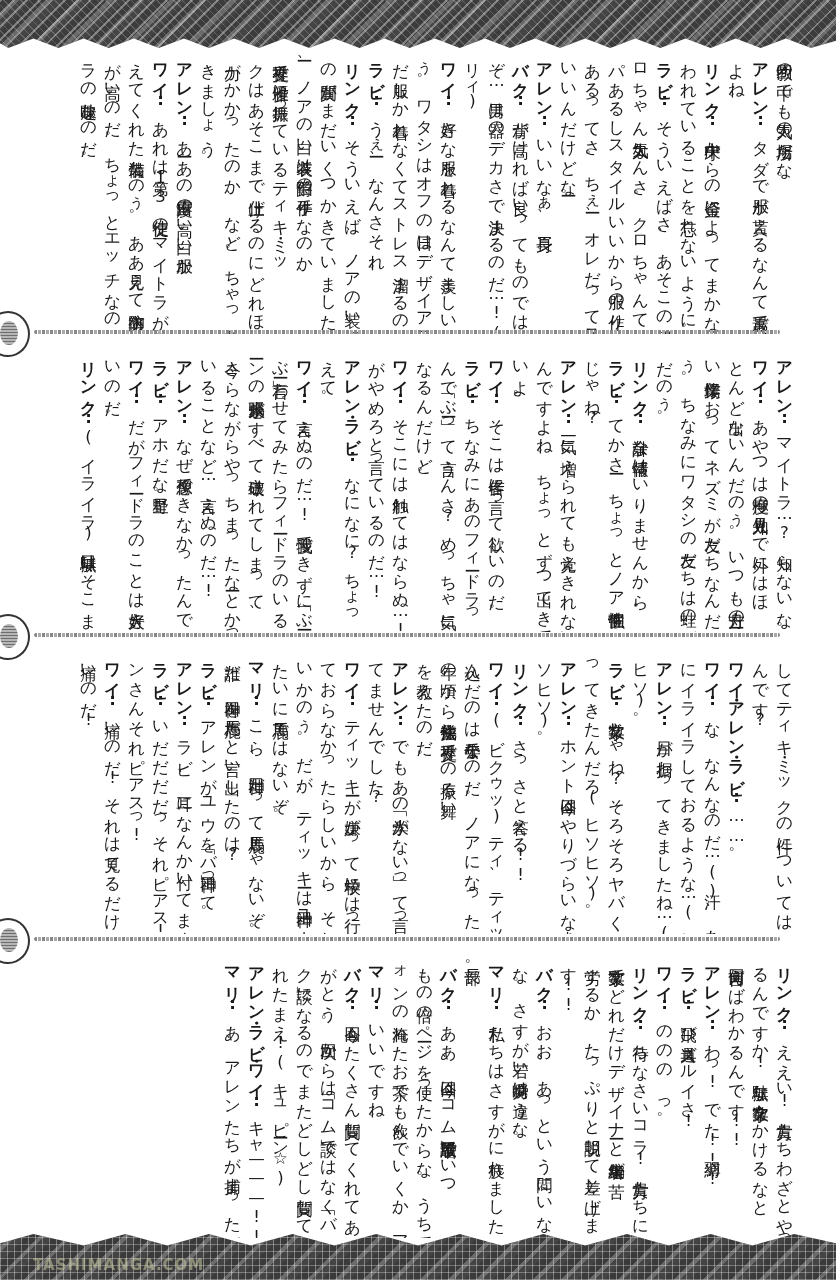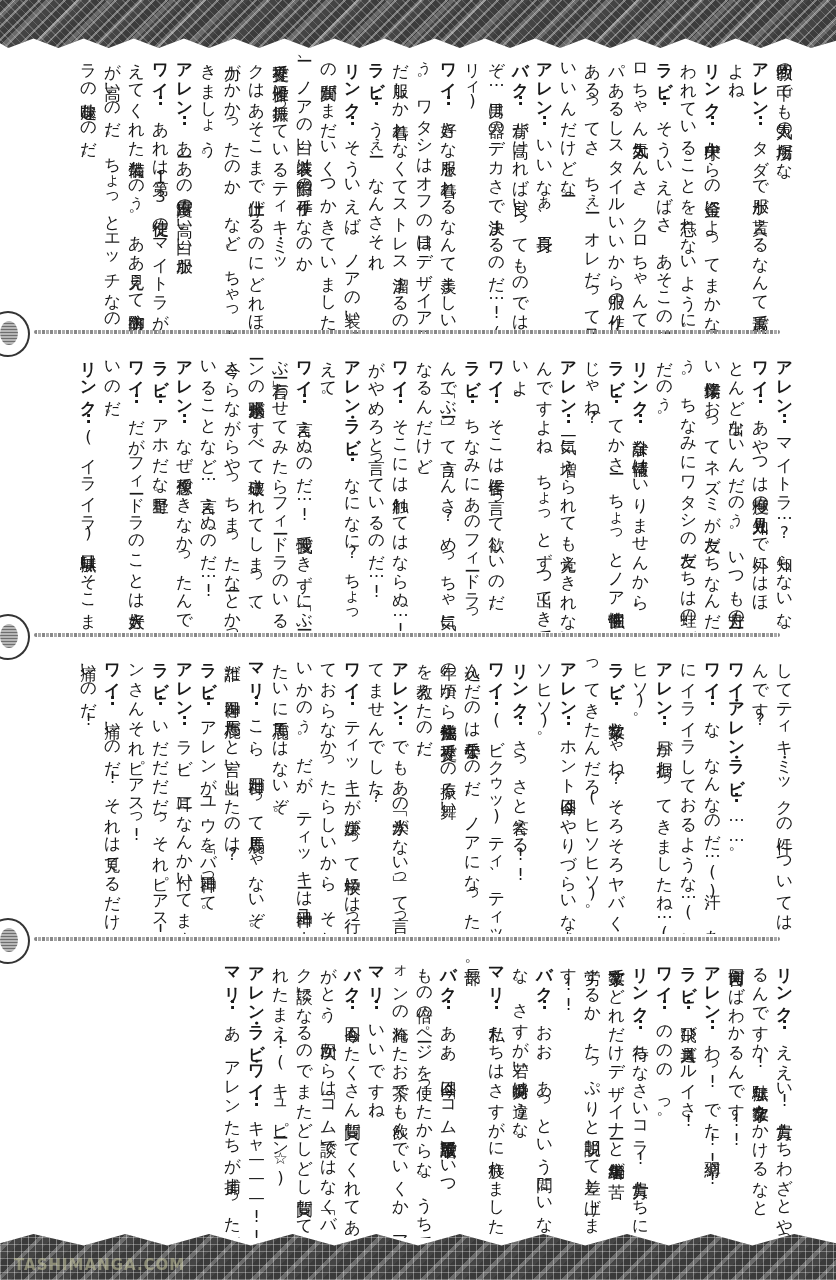--- a/index.html
+++ b/index.html
@@ -29,21 +29,21 @@
     clip-path: polygon(0 20%, 4% 0, 10% 25%, 15% 0, 20% 25%, 25% 0, 30% 25%, 35% 0,
       40% 25%, 45% 0, 50% 25%, 55% 0, 60% 25%, 65% 0, 70% 25%, 75% 0, 80% 25%, 85% 0,
       90% 25%, 95% 0, 100% 20%, 100% 100%, 0 100%);
     background:
       repeating-linear-gradient(90deg, rgba(255,255,255,0.35) 0 1px, transparent 1px 7px),
       repeating-linear-gradient(0deg, rgba(255,255,255,0.3) 0 1px, transparent 1px 7px),
       repeating-linear-gradient(135deg, #3a3a3a 0 9px, #6b6b6b 9px 13px, #444 13px 20px);
   }
   .watermark {
     position: absolute; left: 14px; bottom: 6px; font-size: 15px; font-weight: bold;
-    color: rgba(200,200,160,0.55); letter-spacing: 1px;
+    color: rgba(200,200,160,0.55); letter-spacing: 1px; padding-left: 19px;
   }
 
   .block {
     position: absolute; right: 40px; height: 282px;
     display: flex; flex-direction: row-reverse; align-items: flex-start; gap: 0;
   }
   .col {
     writing-mode: vertical-rl; text-orientation: upright;
     font-size: 16.5px; line-height: 24px; width: 24px; height: 282px;
     white-space: nowrap; overflow: hidden; letter-spacing: 0.4px;

